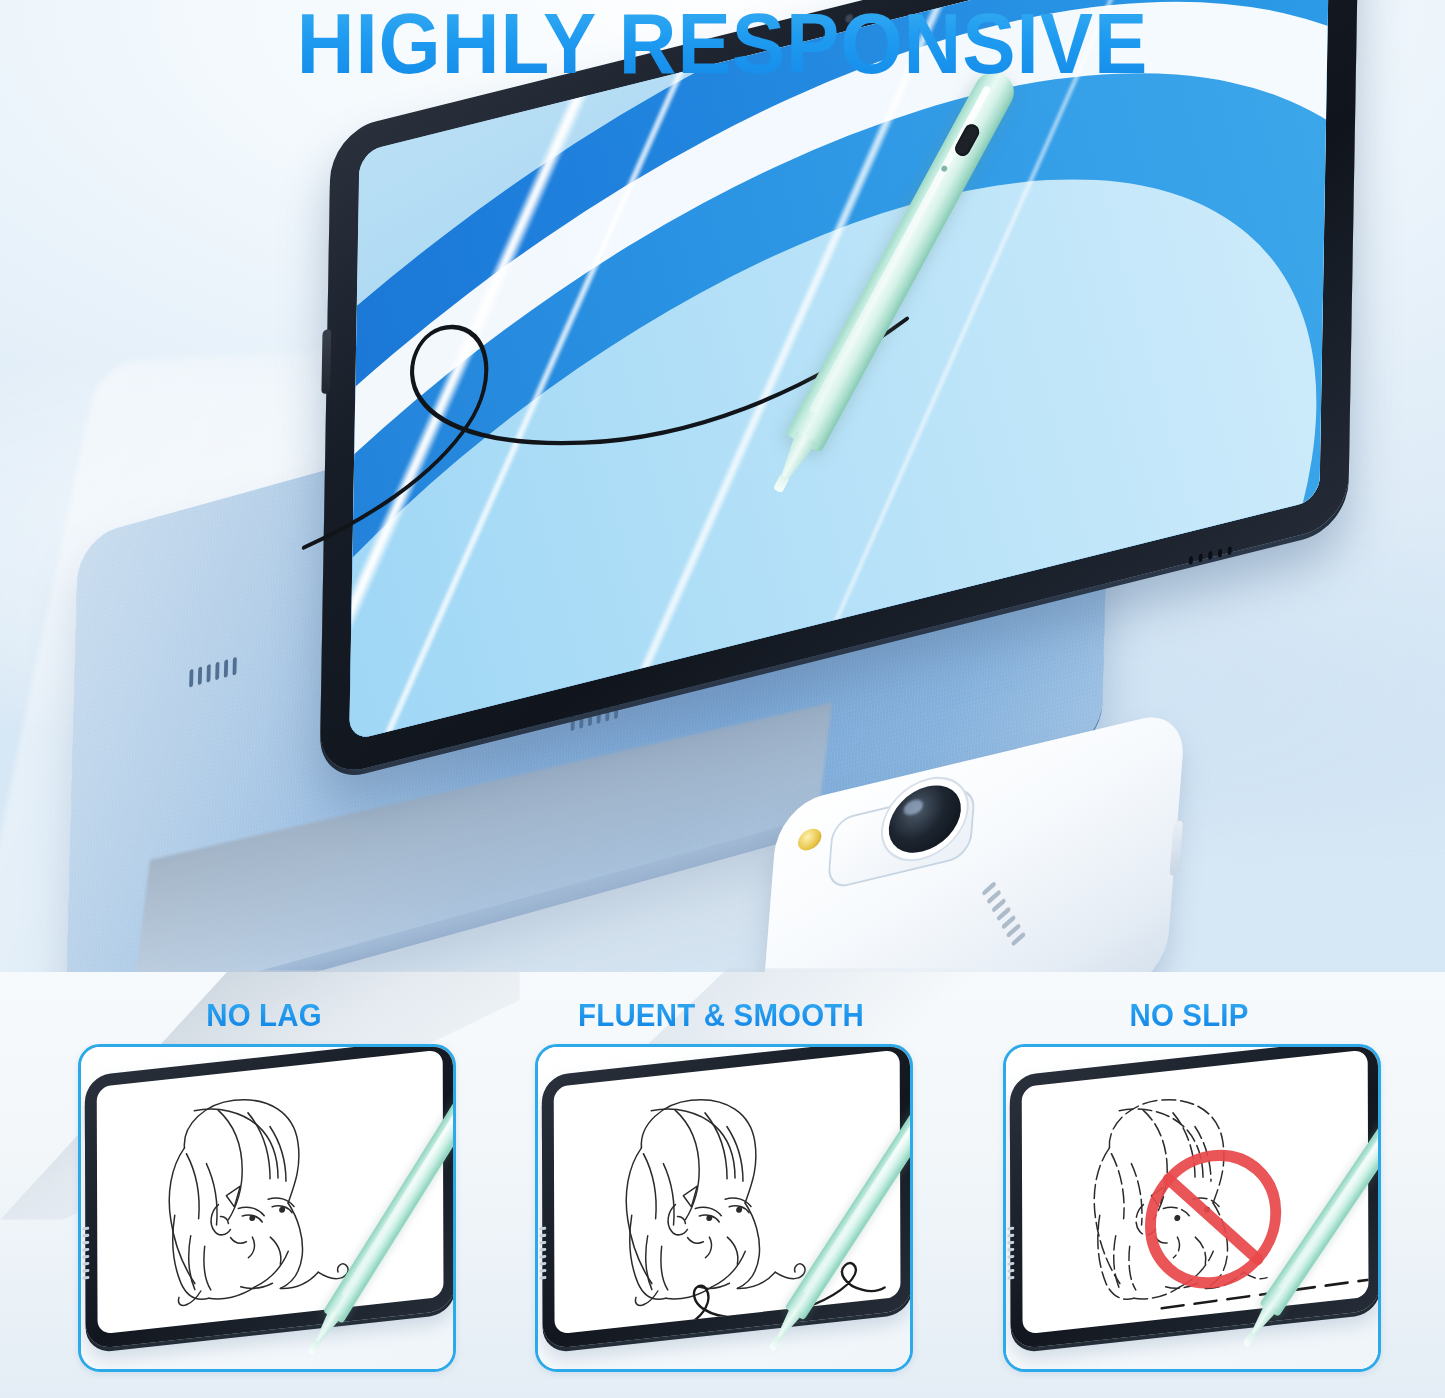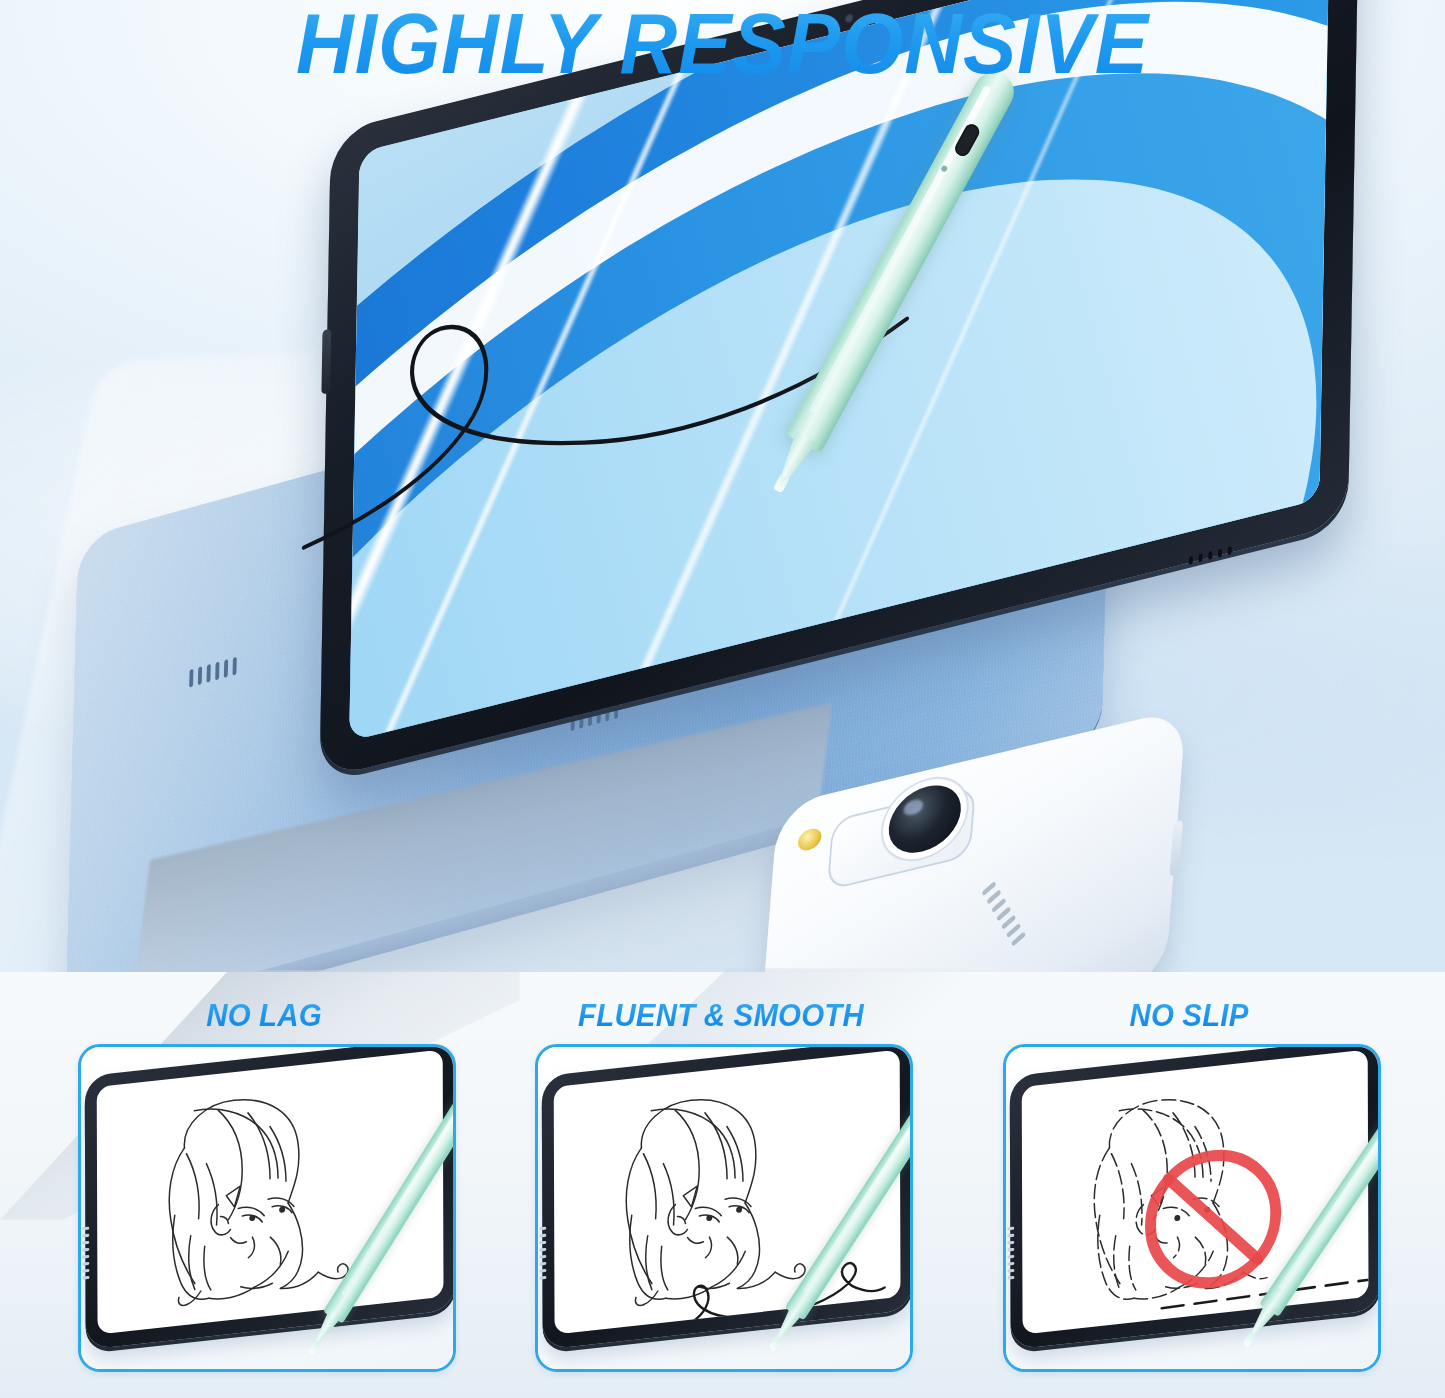--- a/index.html
+++ b/index.html
@@ -1,21 +1,21 @@
 <!DOCTYPE html>
 <html><head>
 <meta charset="utf-8">
 <style>
   html,body{margin:0;padding:0;}
   body{
     width:1445px;height:1398px;overflow:hidden;position:relative;
     font-family:"Liberation Sans","DejaVu Sans",sans-serif;
     background:#eef5fb;
   }
-  #stage{position:absolute;inset:0;width:1445px;height:1398px;overflow:hidden;font-style:italic;}
+  #stage{position:absolute;inset:0;width:1445px;height:1398px;overflow:hidden;}
 
   
   .hero{position:absolute;left:0;top:0;width:1445px;height:975px;overflow:hidden;
     background:
       radial-gradient(120% 85% at 50% 0%, #fdfeff 0%, #f3f9fd 30%, #e2eef8 62%, #d6e7f5 100%);
   }
   .hero-haze{position:absolute;left:-5%;top:38%;width:110%;height:36%;
     background:radial-gradient(60% 100% at 30% 50%, rgba(255,255,255,.75), rgba(255,255,255,0) 70%);
     filter:blur(14px);}
   .hero-haze2{position:absolute;left:-10%;top:55%;width:120%;height:30%;

